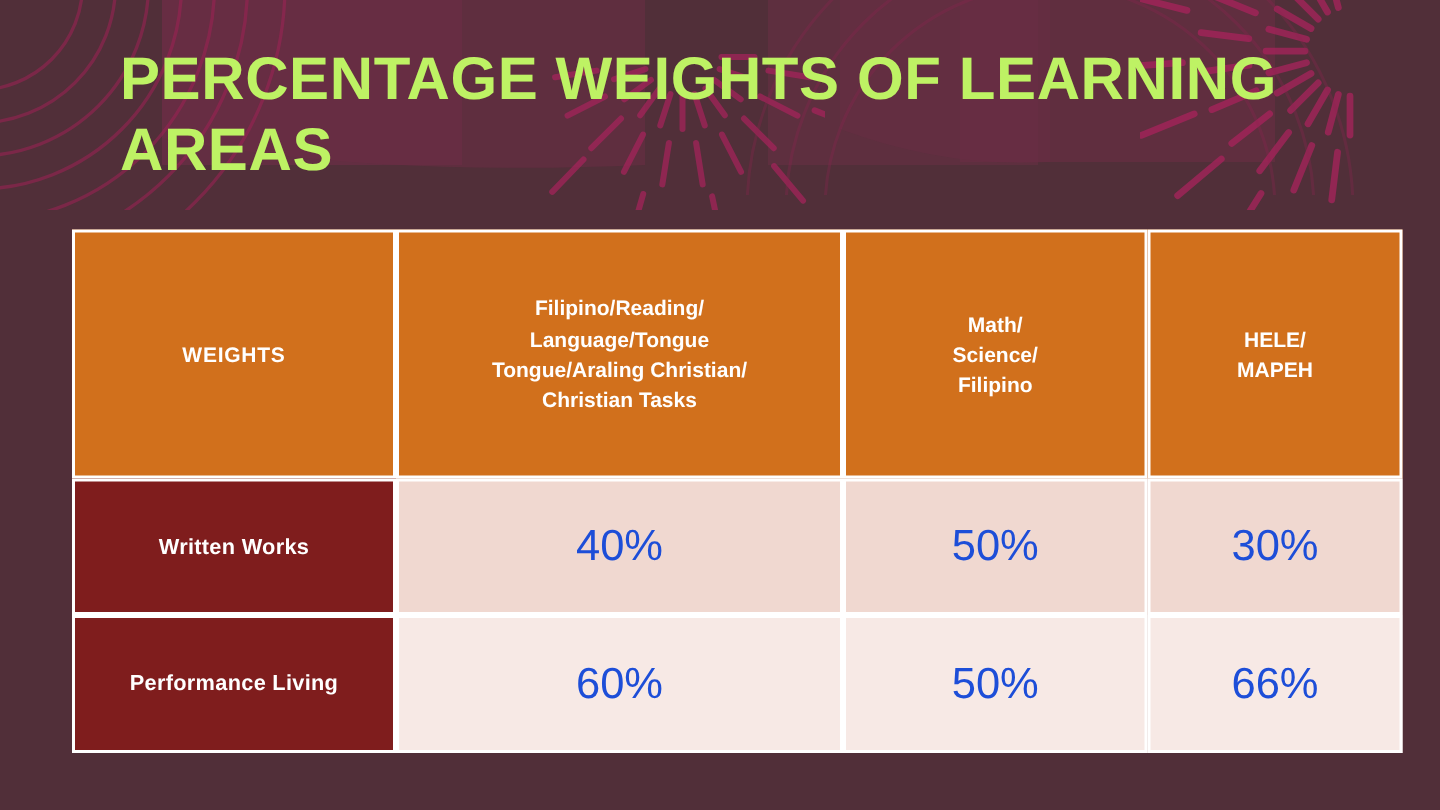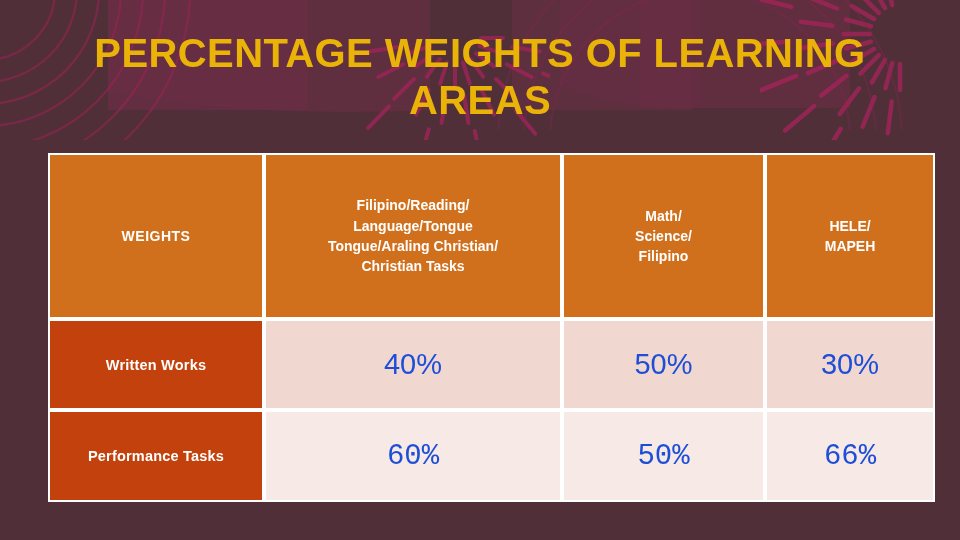--- a/index.html
+++ b/index.html
@@ -24,22 +24,21 @@
     height: 540px;
     pointer-events: none;
   }
 
   
   .title {
     position: absolute;
     left: 80px;
     top: 30px;
     width: 800px;
-    text-align: center;
-    color: #eab308;
+    color: #bef264;
     font-size: 40px;
     font-weight: bold;
     line-height: 1.18;
     letter-spacing: 0.4px;
   }
 
   
   .table-wrap {
     position: absolute;
     left: 48px;
@@ -74,33 +73,33 @@
     font-size: 14px;
     line-height: 1.45;
     height: 158px;
   }
   td.head-subjects {
     font-size: 14px;
     letter-spacing: 0.5px;
   }
 
   tr.data-row td.row-label {
-    background-color: #c2410c;
+    background-color: #7f1d1d;
     color: #ffffff;
     font-weight: bold;
     font-size: 14.5px;
     letter-spacing: 0.2px;
   }
   tr.data-row td.value {
     color: #1d4ed8;
     font-weight: normal;
     font-size: 29px;
   }
   tr.row-a td.value { background-color: #f0d8d0; }
-  tr.row-b td.value { background-color: #f7e9e5; font-family: Liberation Mono, monospace; }
+  tr.row-b td.value { background-color: #f7e9e5; }
   tr.data-row { height: 91px; }
   tr.row-b { height: 92px; }
 </style>
 </head>
 <body>
 
 <div class="slide">
 
   <svg class="bg-deco" viewBox="0 0 960 540" xmlns="http://www.w3.org/2000/svg">
     <defs>
@@ -242,21 +241,21 @@
         </tr>
 
         <tr class="data-row row-a">
           <td class="row-label">Written Works</td>
           <td class="value">40%</td>
           <td class="value">50%</td>
           <td class="value">30%</td>
         </tr>
 
         <tr class="data-row row-b">
-          <td class="row-label">Performance Tasks</td>
+          <td class="row-label">Performance Living</td>
           <td class="value">60%</td>
           <td class="value">50%</td>
           <td class="value">66%</td>
         </tr>
       </tbody>
     </table>
   </div>
 
 </div>
 

